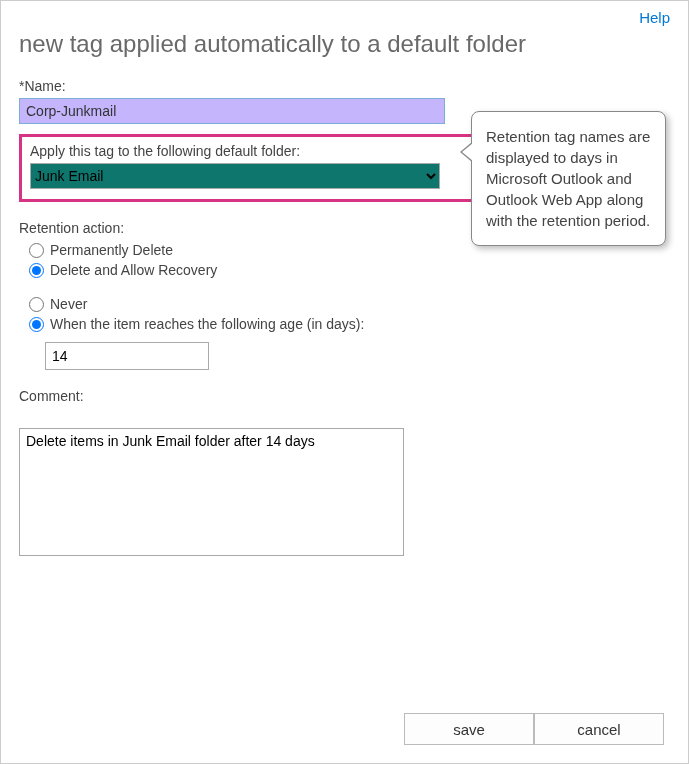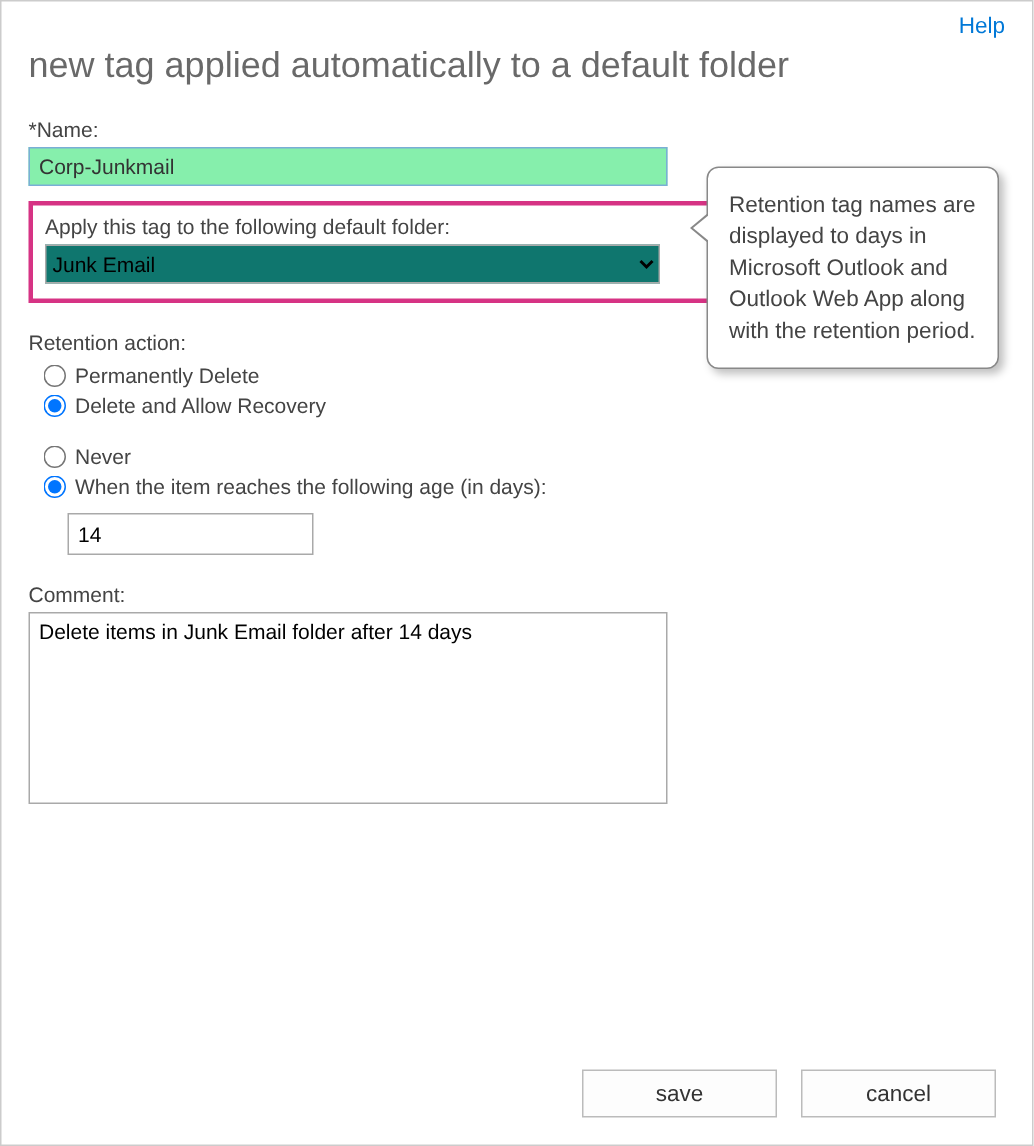--- a/index.html
+++ b/index.html
@@ -36,21 +36,21 @@
     .field-label {
       color: #444;
       font-size: 14px;
       margin-bottom: 4px;
       display: block;
     }
     .name-input {
       width: 426px;
       height: 26px;
       border: 1px solid #7aaed6;
-      background: #86efac;
+      background: #c4b5fd;
       padding: 2px 6px;
       font-size: 14px;
       color: #333;
       font-family: inherit;
     }
     .name-section { margin-bottom: 0px; }
     .highlight-box {
       border: 3px solid #d63384;
       padding: 6px 8px 10px 8px;
       margin-top: 10px;
@@ -88,28 +88,28 @@
       margin-left: 26px;
       margin-top: 6px;
       width: 164px;
       height: 28px;
       border: 1px solid #a9a9a9;
       padding: 2px 6px;
       font-size: 14px;
       font-family: inherit;
     }
     .comment-textarea {
-      width: 426px;
+      width: 385px;
       height: 128px;
       border: 1px solid #a9a9a9;
       padding: 4px 6px;
       font-size: 14px;
       font-family: inherit;
       resize: none;
-      margin-top: 0;
+      margin-top: 20px;
     }
     .callout {
       position: absolute;
       top: 110px;
       left: 470px;
       width: 195px;
       background: #fff;
       border: 1px solid #888;
       border-radius: 8px;
       padding: 14px 14px;
@@ -134,21 +134,20 @@
       top: 31px;
       border-width: 9px 11px 9px 0;
       border-style: solid;
       border-color: transparent #fff transparent transparent;
     }
     .button-bar {
       position: absolute;
       bottom: 18px;
       right: 24px;
       display: flex;
-      gap: 16px;
     }
     .btn {
       width: 130px;
       height: 32px;
       border: 1px solid #bbb;
       background: #fdfdfd;
       font-size: 15px;
       color: #333;
       cursor: pointer;
       font-family: inherit;

